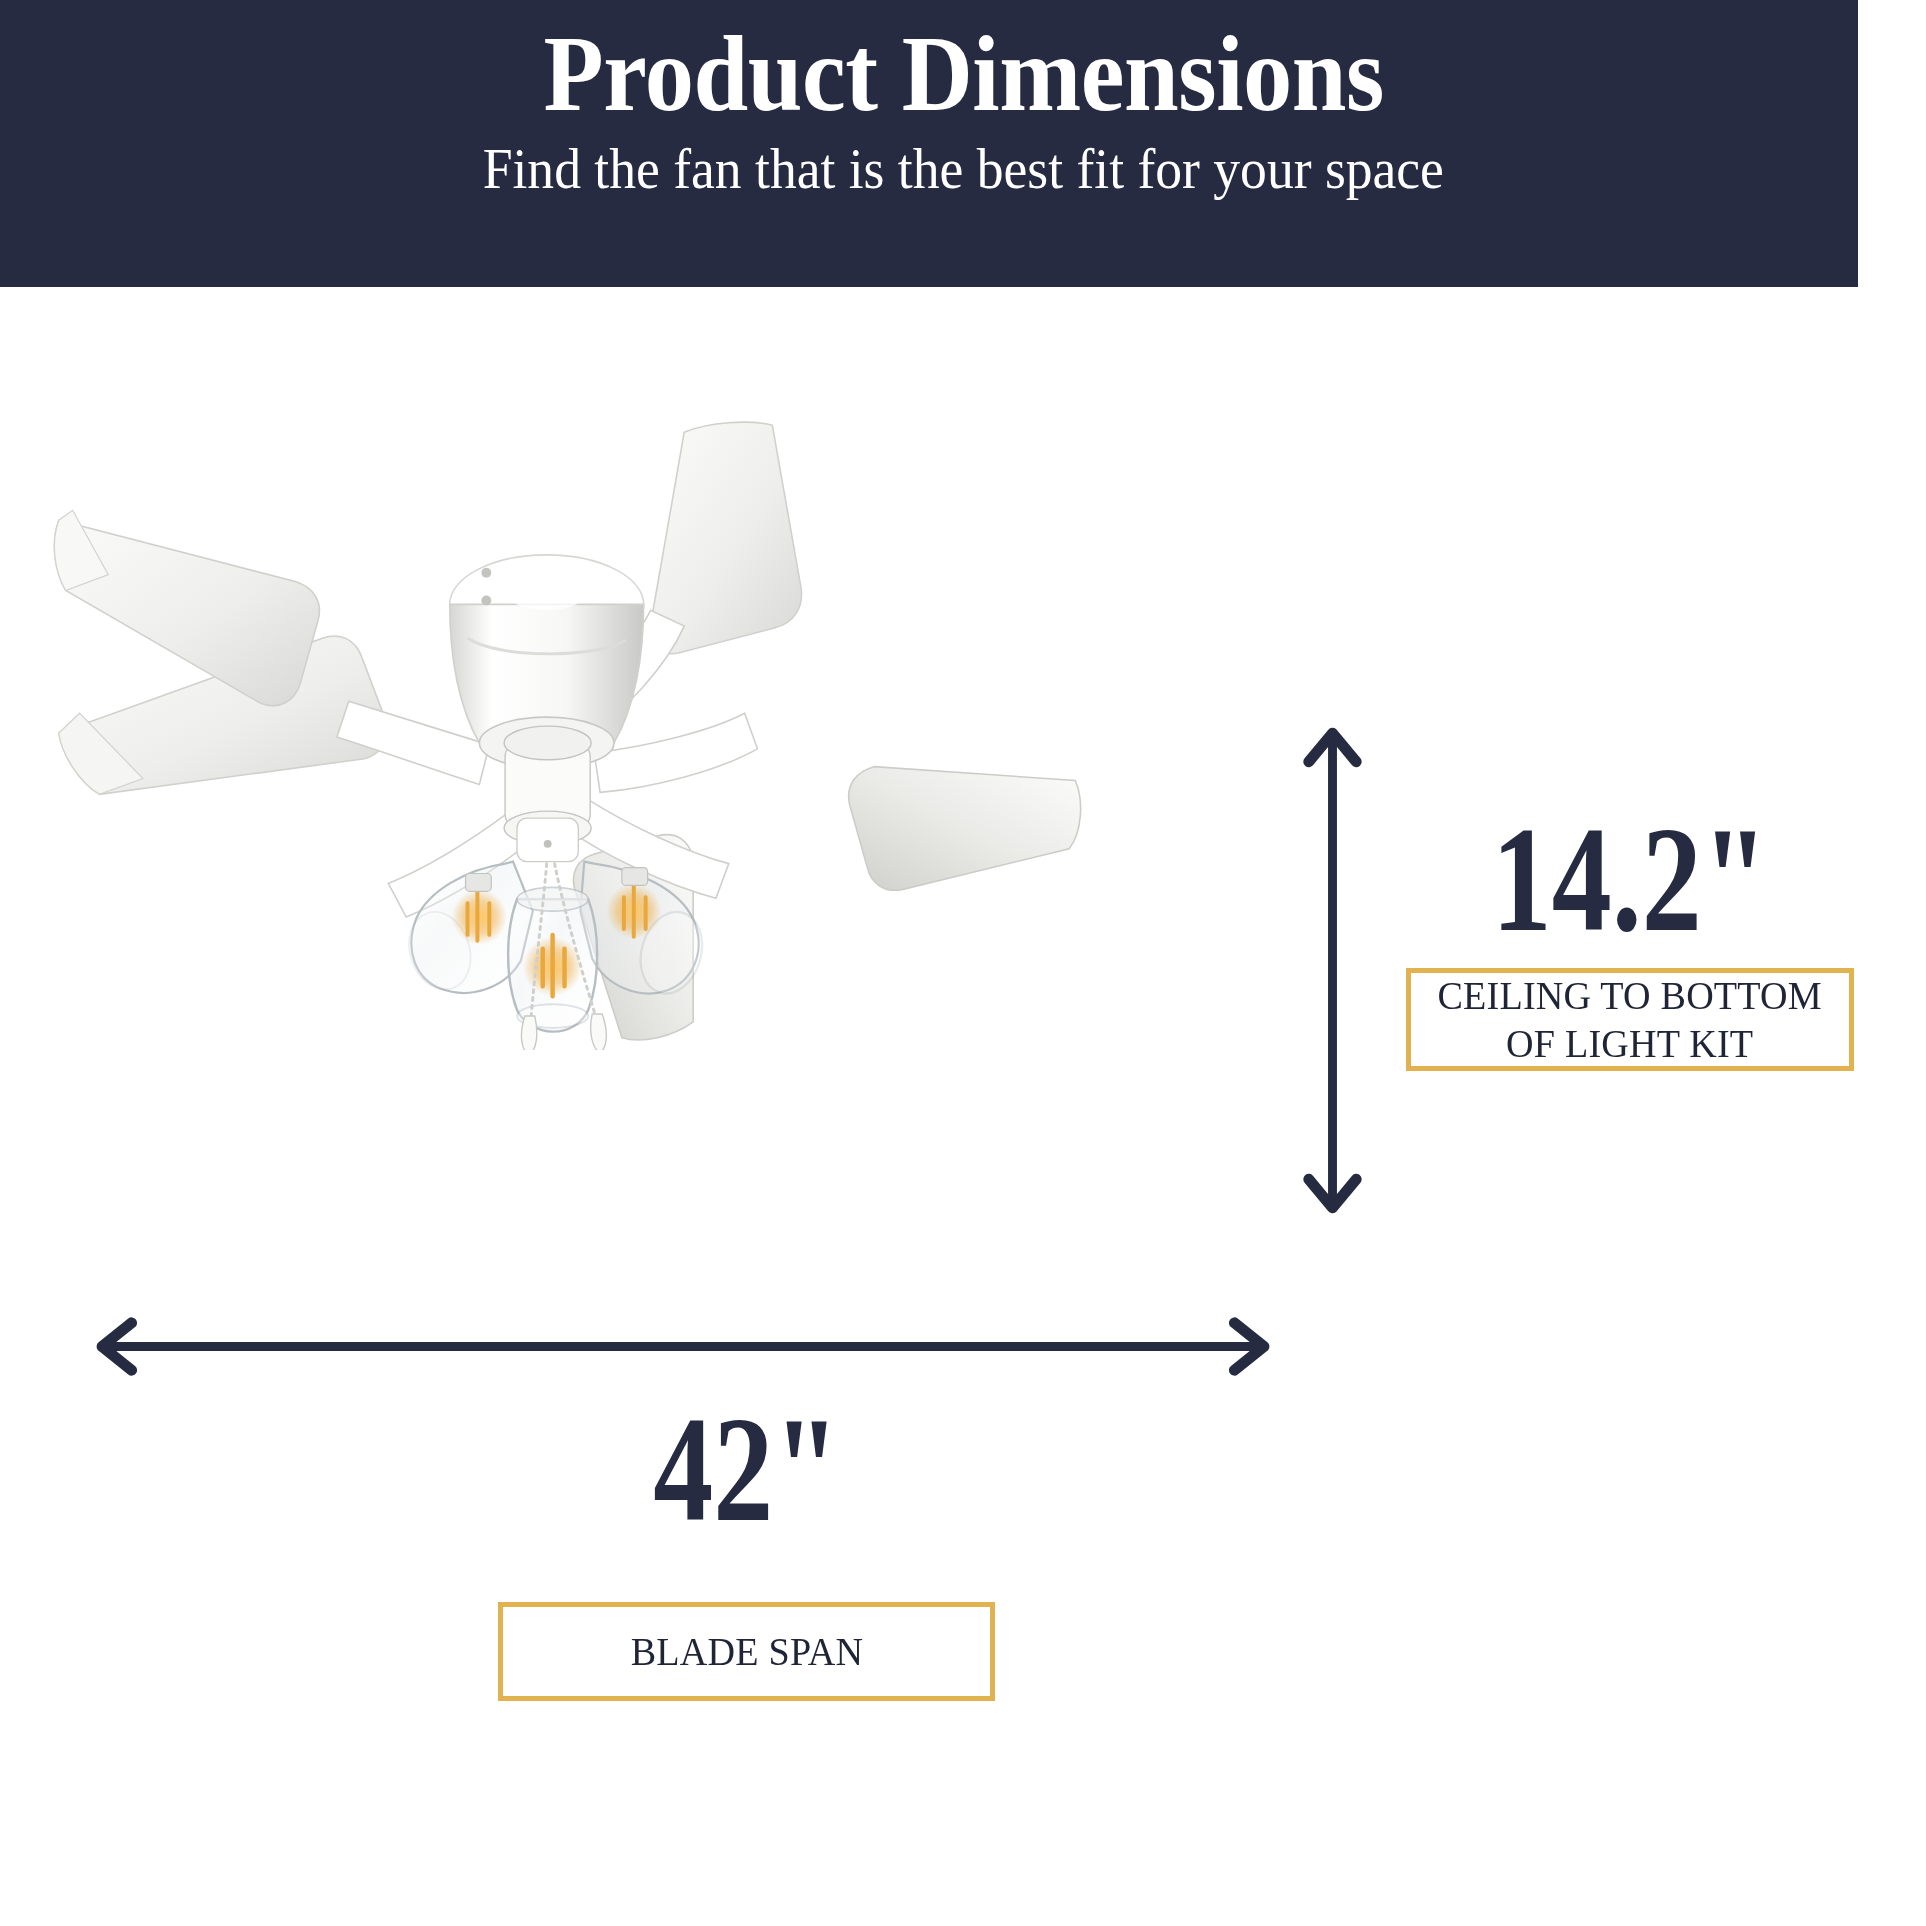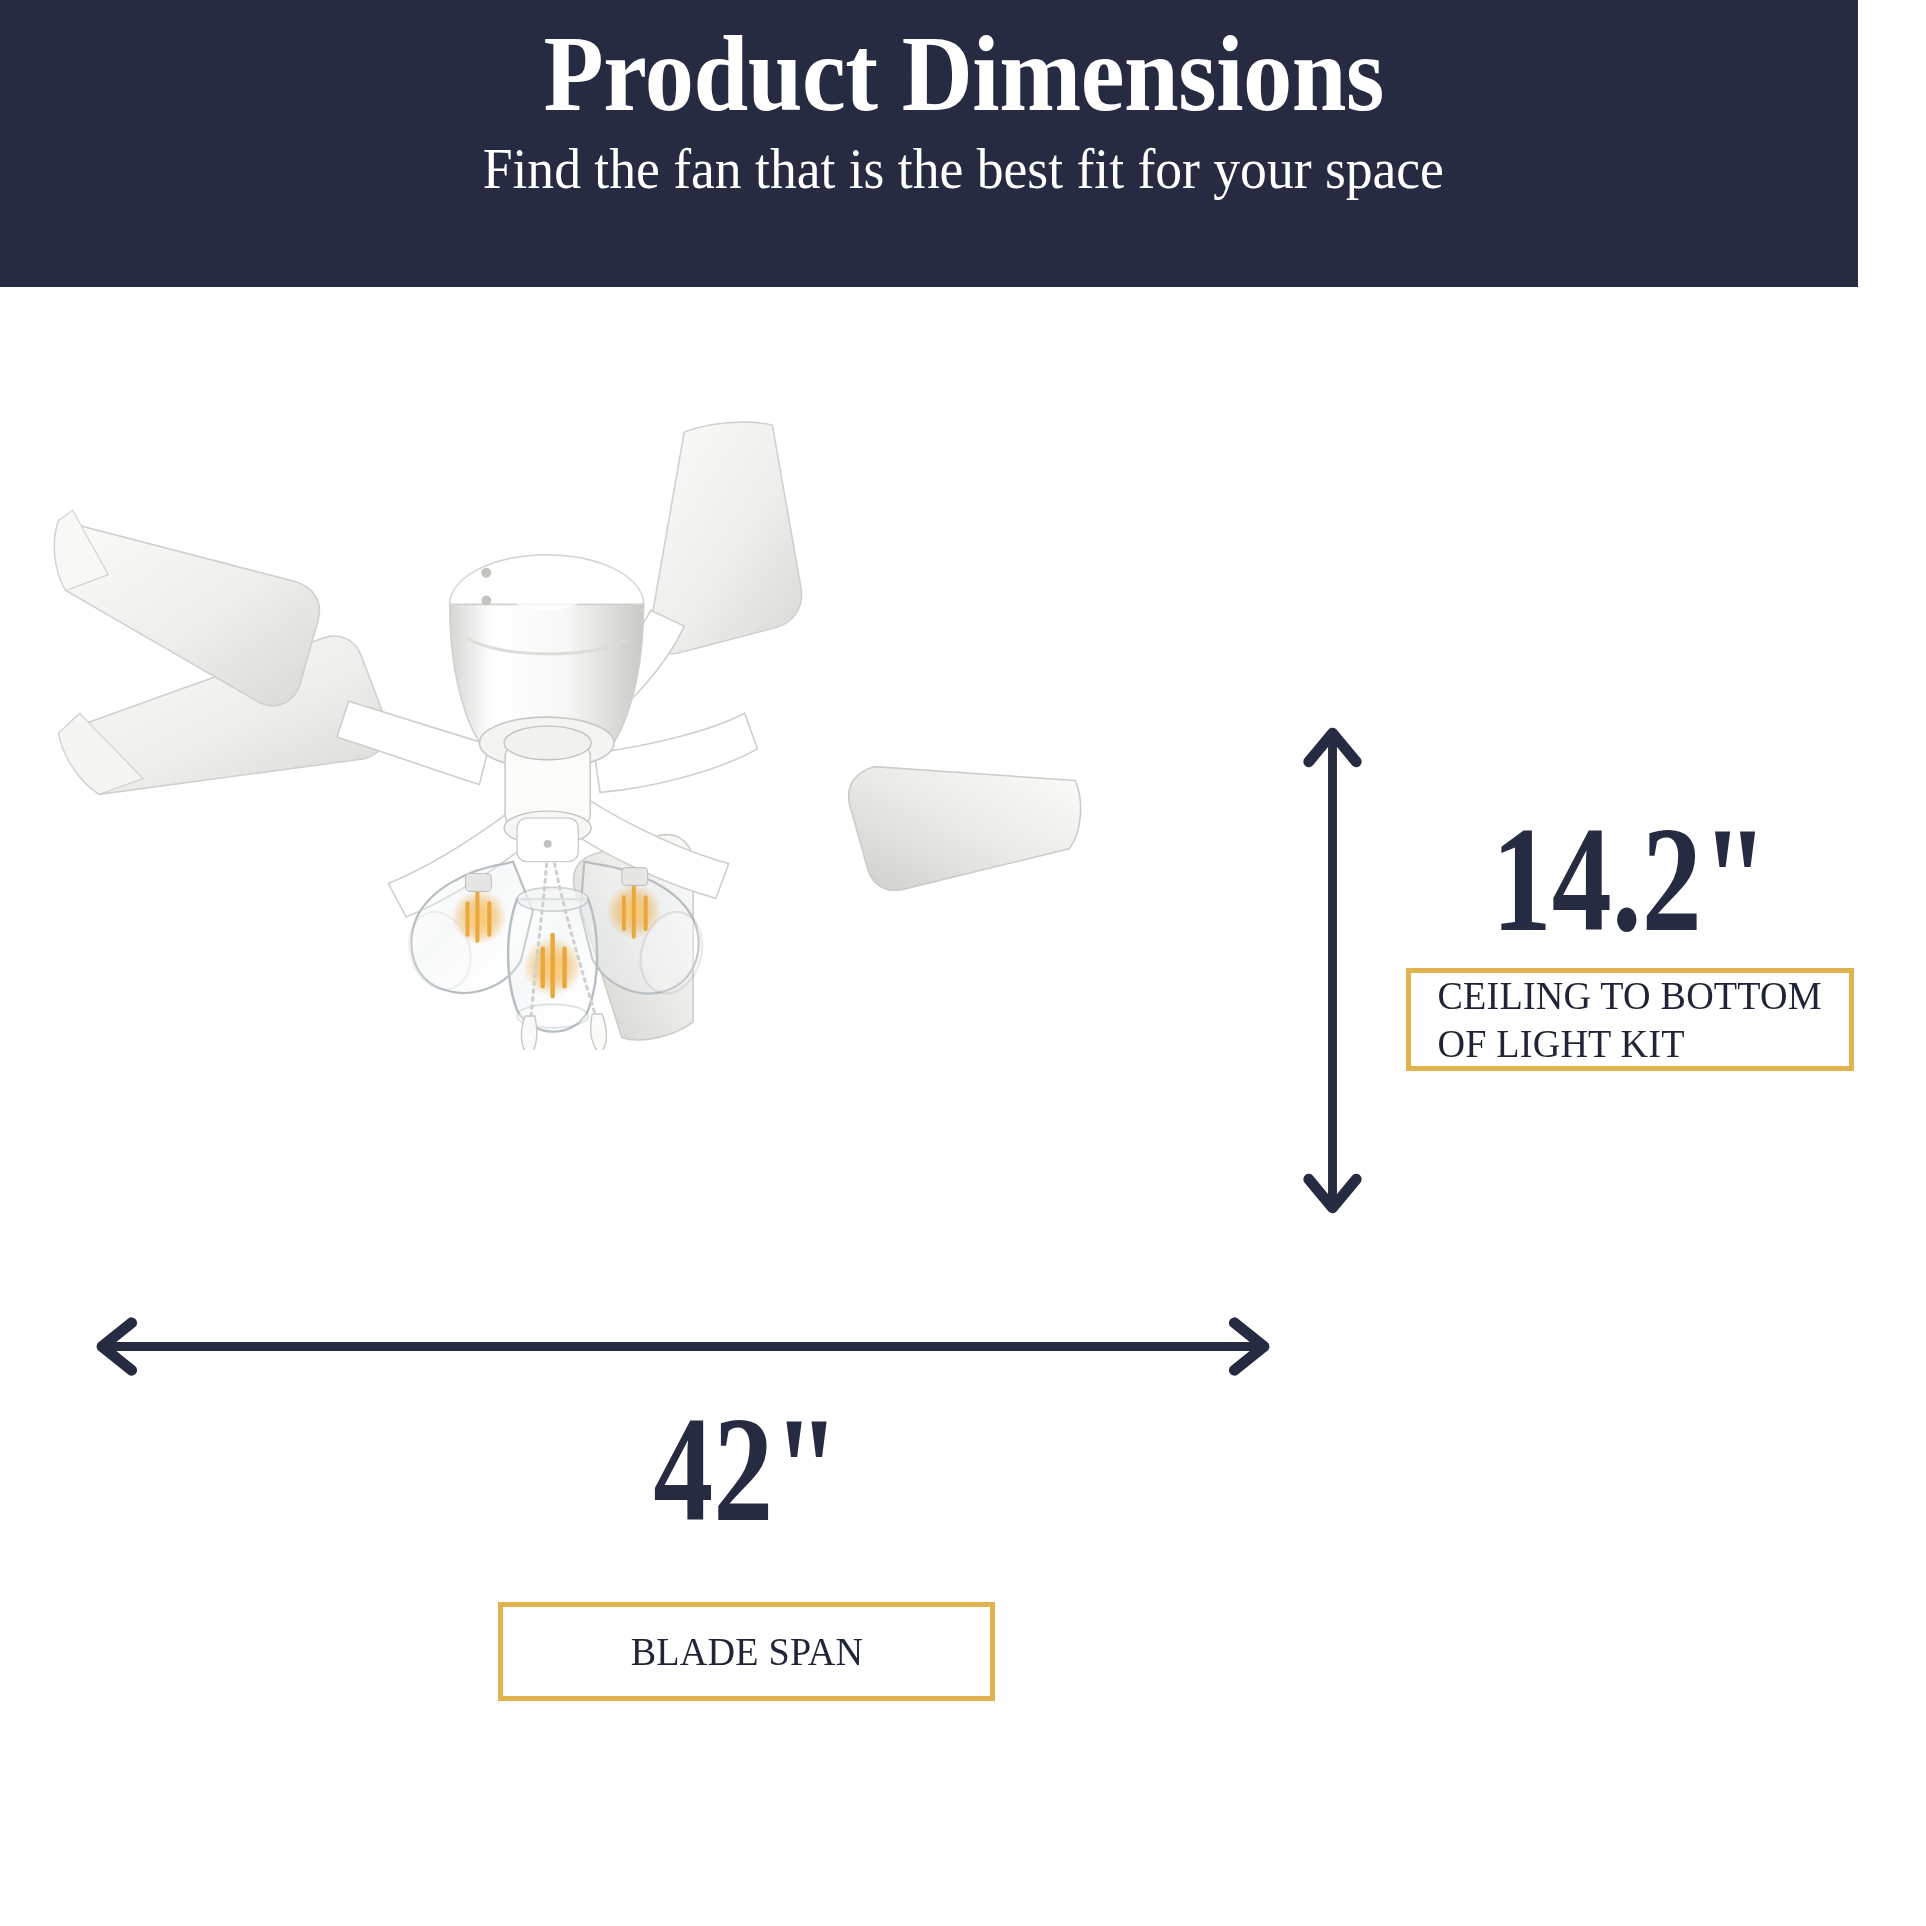--- a/index.html
+++ b/index.html
@@ -109,21 +109,21 @@
 
   
   .caption-box {
     position: absolute;
     box-sizing: border-box;
     border: 5px solid #e0b350;
     background: #ffffff;
     display: flex;
     align-items: center;
     justify-content: center;
-    text-align: left;
+    text-align: center;
   }
   .caption-text {
     color: #1f2436;
     font-family: "Liberation Serif", "DejaVu Serif", serif;
     font-size: 41px;
     font-weight: 400;
     line-height: 1.16;
     letter-spacing: 0.2px;
     transform: scaleX(0.93);
   }

